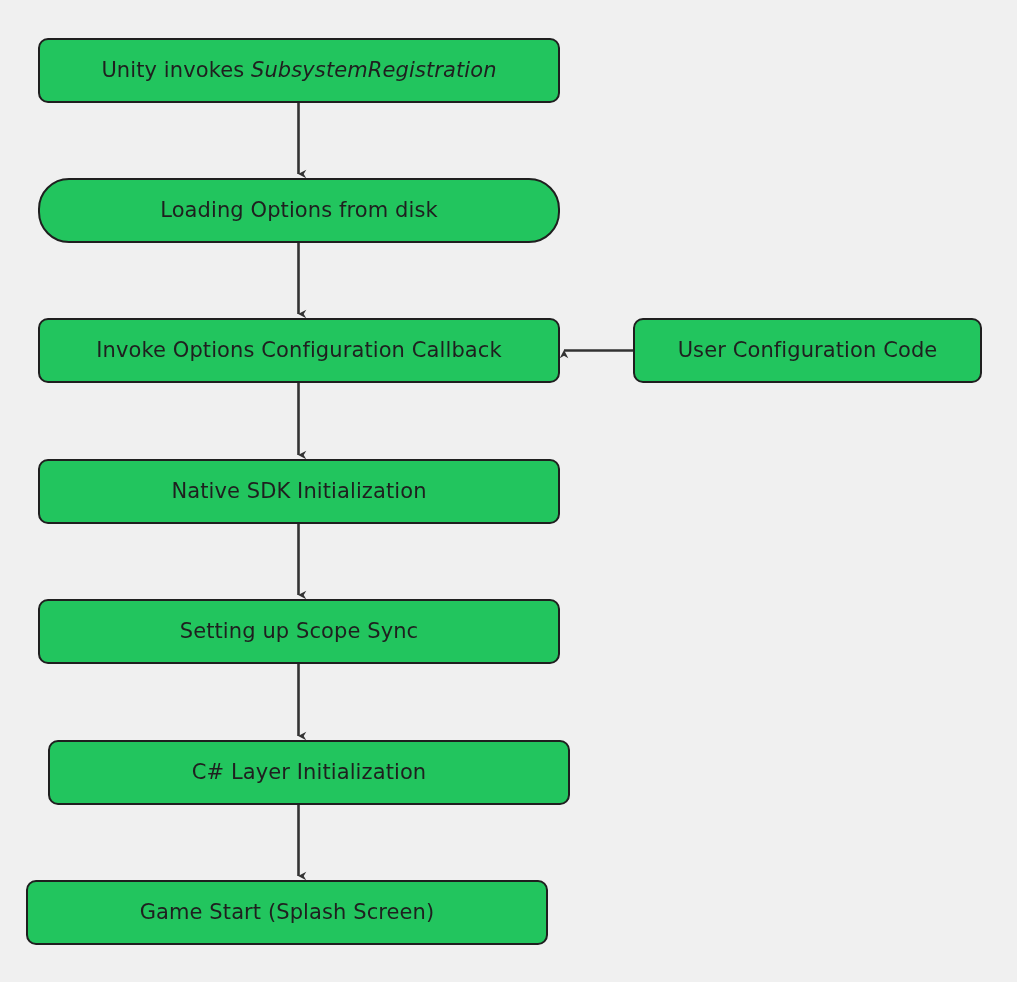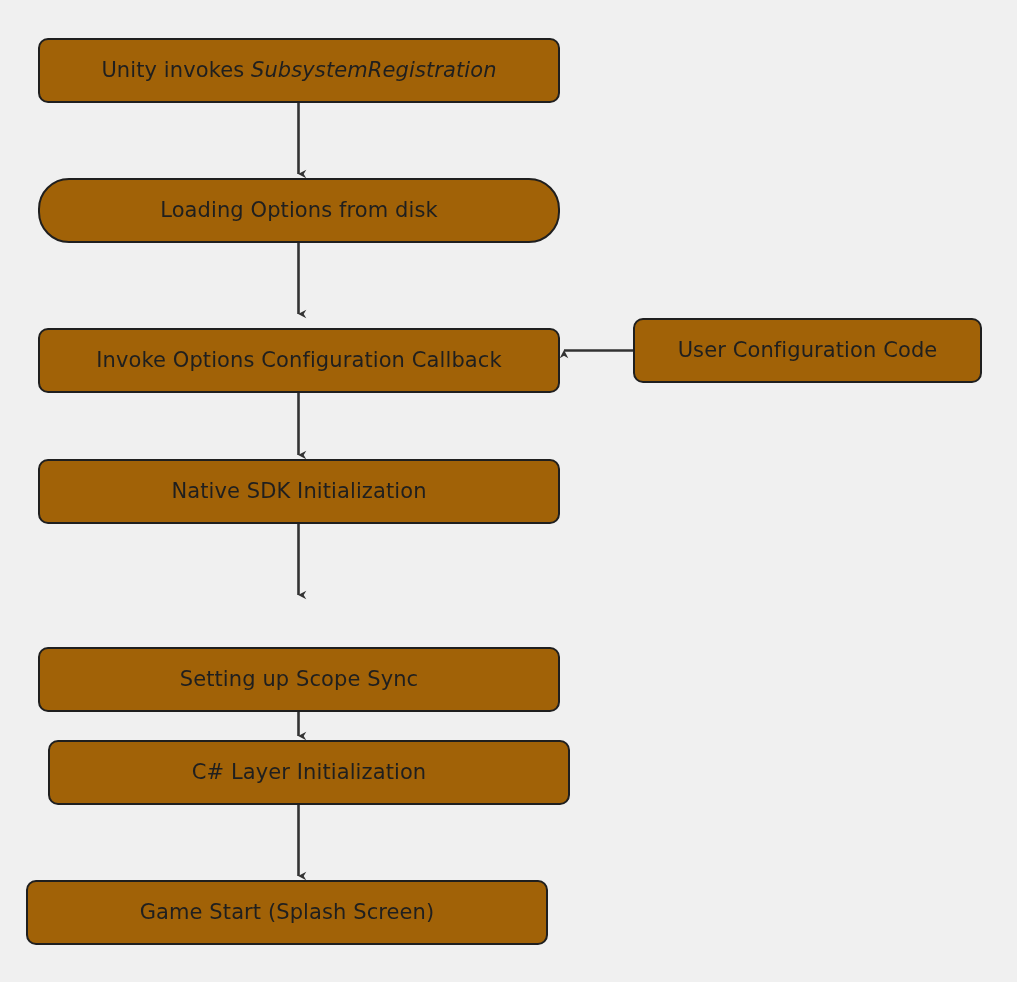--- a/index.html
+++ b/index.html
@@ -23,21 +23,21 @@
     position: absolute;
     left: 0;
     top: 0;
     width: 1017px;
     height: 982px;
     pointer-events: none;
   }
   .node {
     position: absolute;
     box-sizing: border-box;
-    background: #a16207;
+    background: #22c55e;
     border: 2.4px solid #1f1f1f;
     border-radius: 10px;
     display: flex;
     align-items: center;
     justify-content: center;
     text-align: center;
   }
   .node-label {
     font-size: 21px;
     line-height: 1.2;
@@ -75,33 +75,33 @@
   </svg>
 
   <div class="node" style="left:38px; top:38px; width:522px; height:65px;">
     <span class="node-label"><span>Unity invokes </span><span class="italic">SubsystemRegistration</span></span>
   </div>
 
   <div class="node" style="left:38px; top:178px; width:522px; height:65px;border-radius:31px;">
     <span class="node-label">Loading Options from disk</span>
   </div>
 
-  <div class="node" style="left:38px; top:328px; width:522px; height:65px;">
+  <div class="node" style="left:38px; top:318px; width:522px; height:65px;">
     <span class="node-label">Invoke Options Configuration Callback</span>
   </div>
 
   <div class="node" style="left:633px; top:318px; width:349px; height:65px;align-items:center;">
     <span class="node-label">User Configuration Code</span>
   </div>
 
   <div class="node" style="left:38px; top:459px; width:522px; height:65px;">
     <span class="node-label">Native SDK Initialization</span>
   </div>
 
-  <div class="node" style="left:38px; top:599px; width:522px; height:65px;margin-top:48px;">
+  <div class="node" style="left:38px; top:599px; width:522px; height:65px;">
     <span class="node-label">Setting up Scope Sync</span>
   </div>
 
   <div class="node" style="left:48px; top:740px; width:522px; height:65px;">
     <span class="node-label">C# Layer Initialization</span>
   </div>
 
   <div class="node" style="left:26px; top:880px; width:522px; height:65px;">
     <span class="node-label">Game Start (Splash Screen)</span>
   </div>

